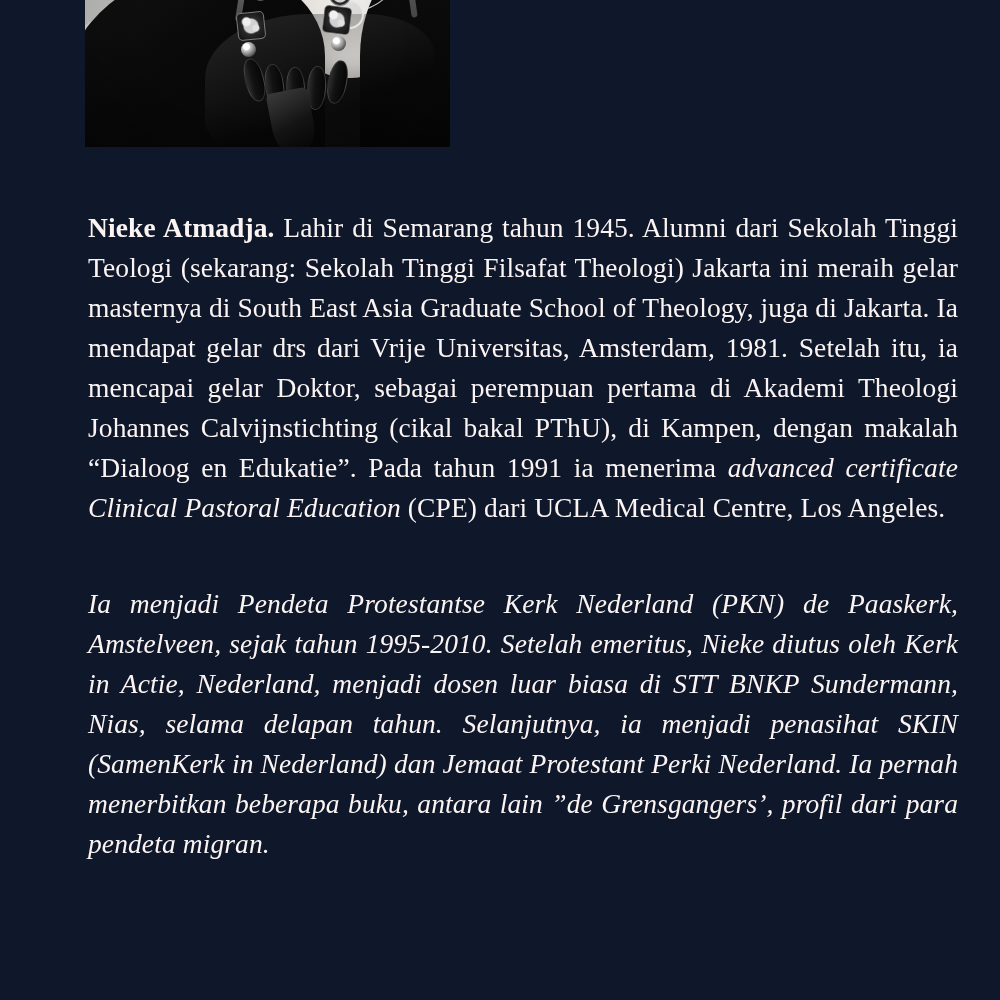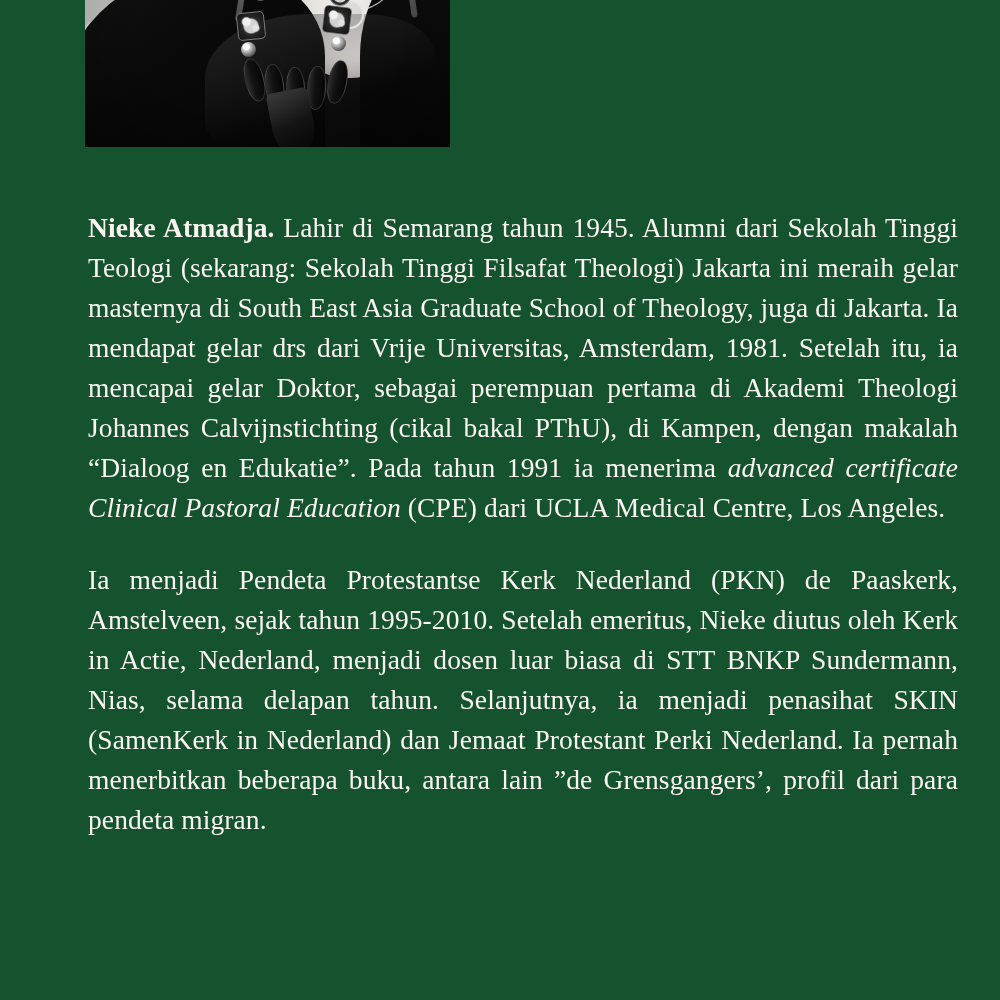--- a/index.html
+++ b/index.html
@@ -11,21 +11,21 @@
     height: 1000px;
     background: #b52135;
     font-family: "Liberation Serif", "DejaVu Serif", serif;
     overflow: hidden;
   }
 
   .page {
     position: relative;
     width: 1000px;
     height: 1000px;
-    background: #14532d;
+    background: #0f172a;
   }
 
   
   .photo-frame {
     position: absolute;
     left: 85px;
     top: -60px;
     width: 365px;
     height: 207px;
     overflow: hidden;
@@ -192,21 +192,22 @@
     margin: 0;
     color: #fbf4f2;
     font-size: 27.5px;
     line-height: 40px;
     text-align: justify;
     text-justify: inter-word;
     letter-spacing: 0.1px;
     -webkit-font-smoothing: antialiased;
   }
   .bio p.para-2 {
-    margin-top: 32px;
+    margin-top: 56px;
+    font-style: italic;
   }
   .bio p:last-child {
     text-align-last: left;
   }
   .name {
     font-weight: bold;
   }
   .ital {
     font-style: italic;
   }

